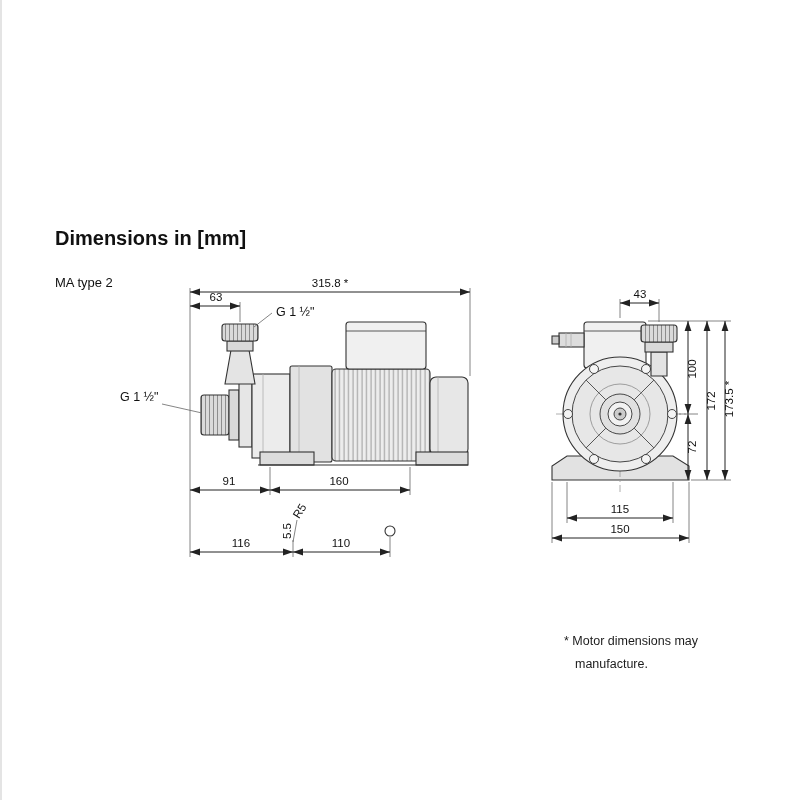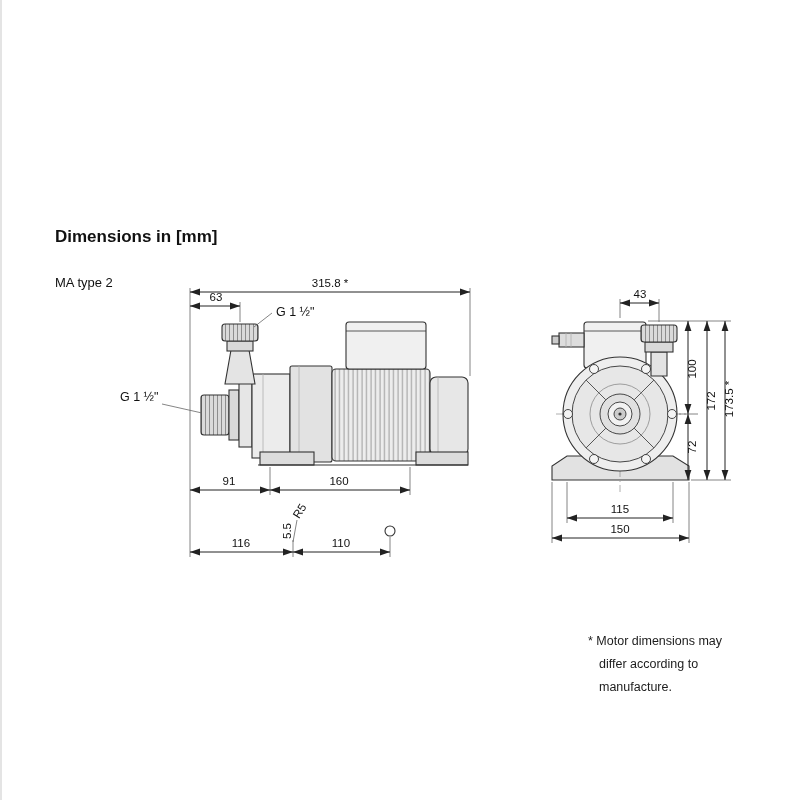--- a/index.html
+++ b/index.html
@@ -1,22 +1,22 @@
 <!DOCTYPE html>
 <html><head>
 <meta charset="utf-8">
 <style>
   html,body{margin:0;padding:0;}
   body{width:800px;height:800px;background:#ffffff;position:relative;overflow:hidden;
        font-family:"Liberation Sans",sans-serif;color:#111;}
   .edge{position:absolute;left:0;top:0;width:2px;height:800px;background:#e4e4e4;}
-  .heading{position:absolute;left:55px;top:227px;font-size:17px;font-weight:bold;}
+  .heading{position:absolute;left:55px;top:227px;font-size:20px;font-weight:bold;}
   .model{position:absolute;left:55px;top:275px;font-size:13px;}
   .footnote{position:absolute;left:564px;top:630px;width:185px;font-size:12.5px;line-height:23px;color:#1c1c1c;}
-  .footnote .fl{padding-left:11px;margin-left:24px;}
+  .footnote .fl{padding-left:11px;}
   .footnote .fl.first{padding-left:0;}
   svg.drawing{position:absolute;left:0;top:0;}
   .out{stroke:#333;stroke-width:1.1;}
   .dim{stroke:#222;stroke-width:1;fill:none;}
   .ext{stroke:#666;stroke-width:0.8;fill:none;}
   .cl{stroke:#9a9a9a;stroke-width:0.8;fill:none;stroke-dasharray:11 3 2 3;}
   .detail{stroke:#b0b0b0;stroke-width:0.8;fill:none;}
   text.dt{font-size:11.5px;fill:#111;font-family:"Liberation Sans",sans-serif;}
   text.lbl{font-size:12.5px;fill:#111;font-family:"Liberation Sans",sans-serif;}
 </style>
@@ -166,15 +166,14 @@
 
     <line x1="552" y1="482" x2="552" y2="543" class="ext"></line>
     <line x1="689" y1="482" x2="689" y2="543" class="ext"></line>
     <line x1="552" y1="538" x2="689" y2="538" class="dim" marker-start="url(#as)" marker-end="url(#ae)"></line>
     <text x="620" y="533" text-anchor="middle" class="dt">150</text>
   </g>
 </svg>
 
 <div class="footnote">
   <div class="fl first">* Motor dimensions may</div>
-  <div class="fl">differ according to</div>
   <div class="fl">manufacture.</div>
 </div>
 
 </body></html>

